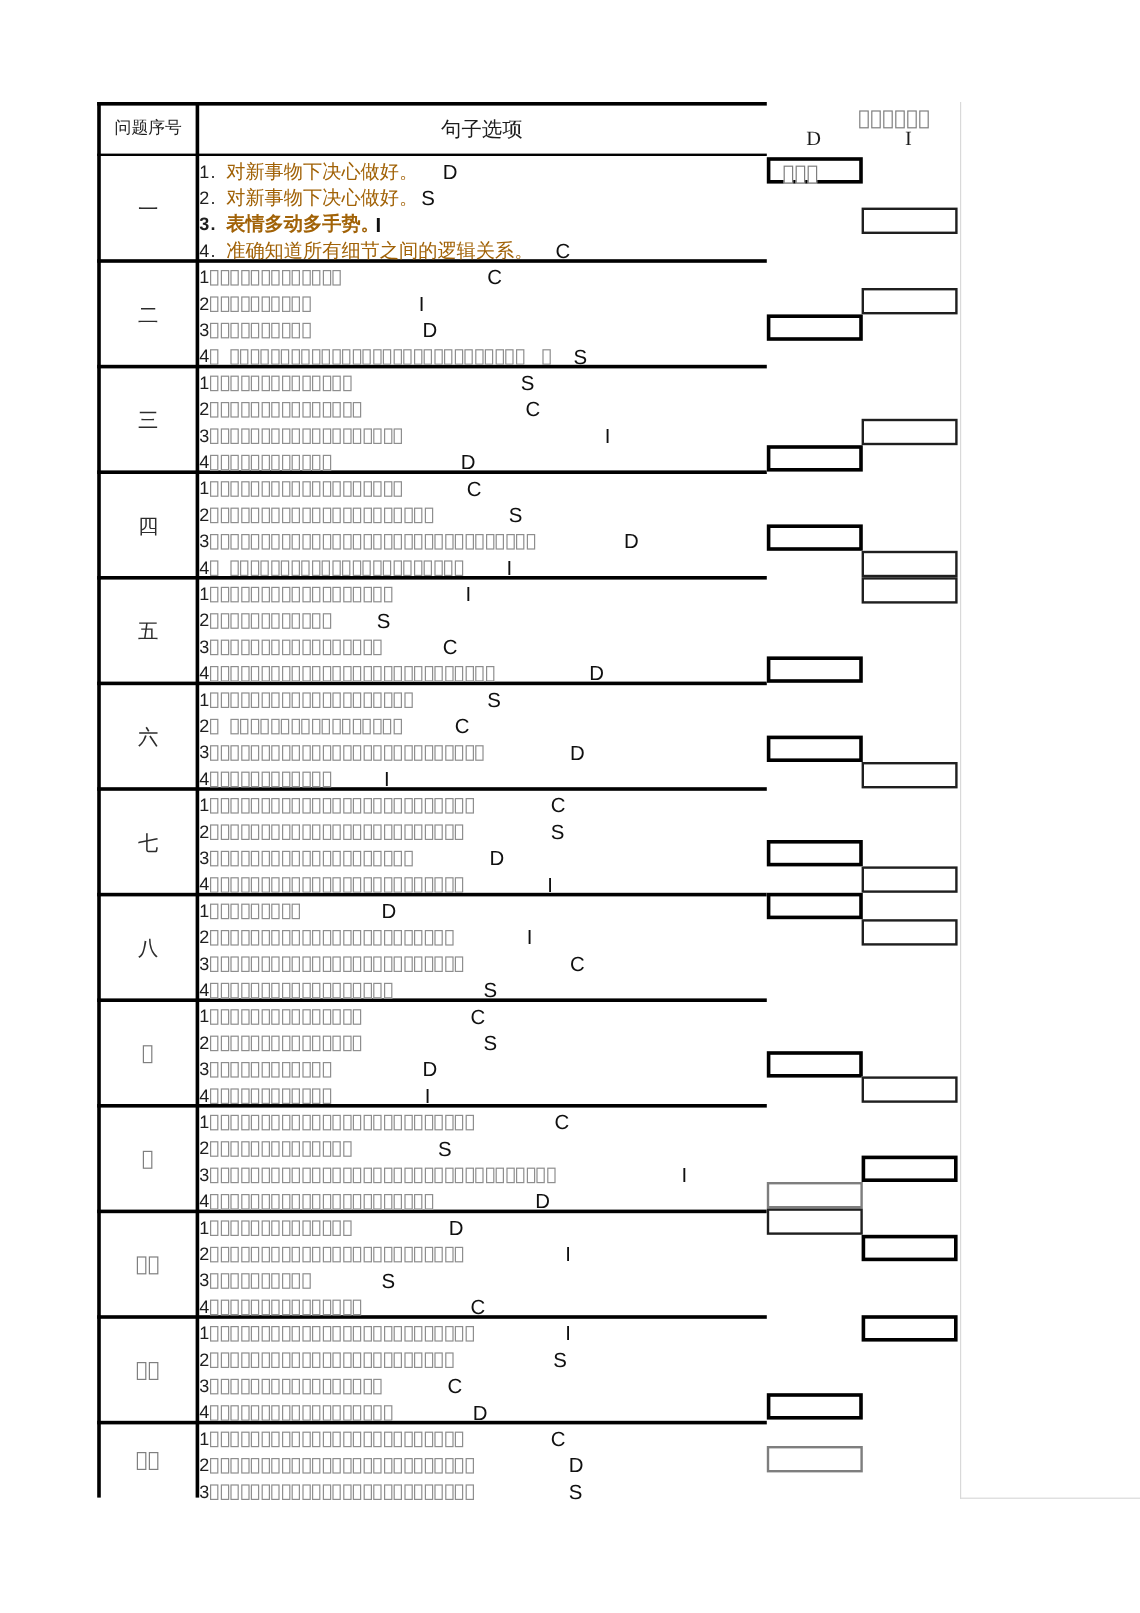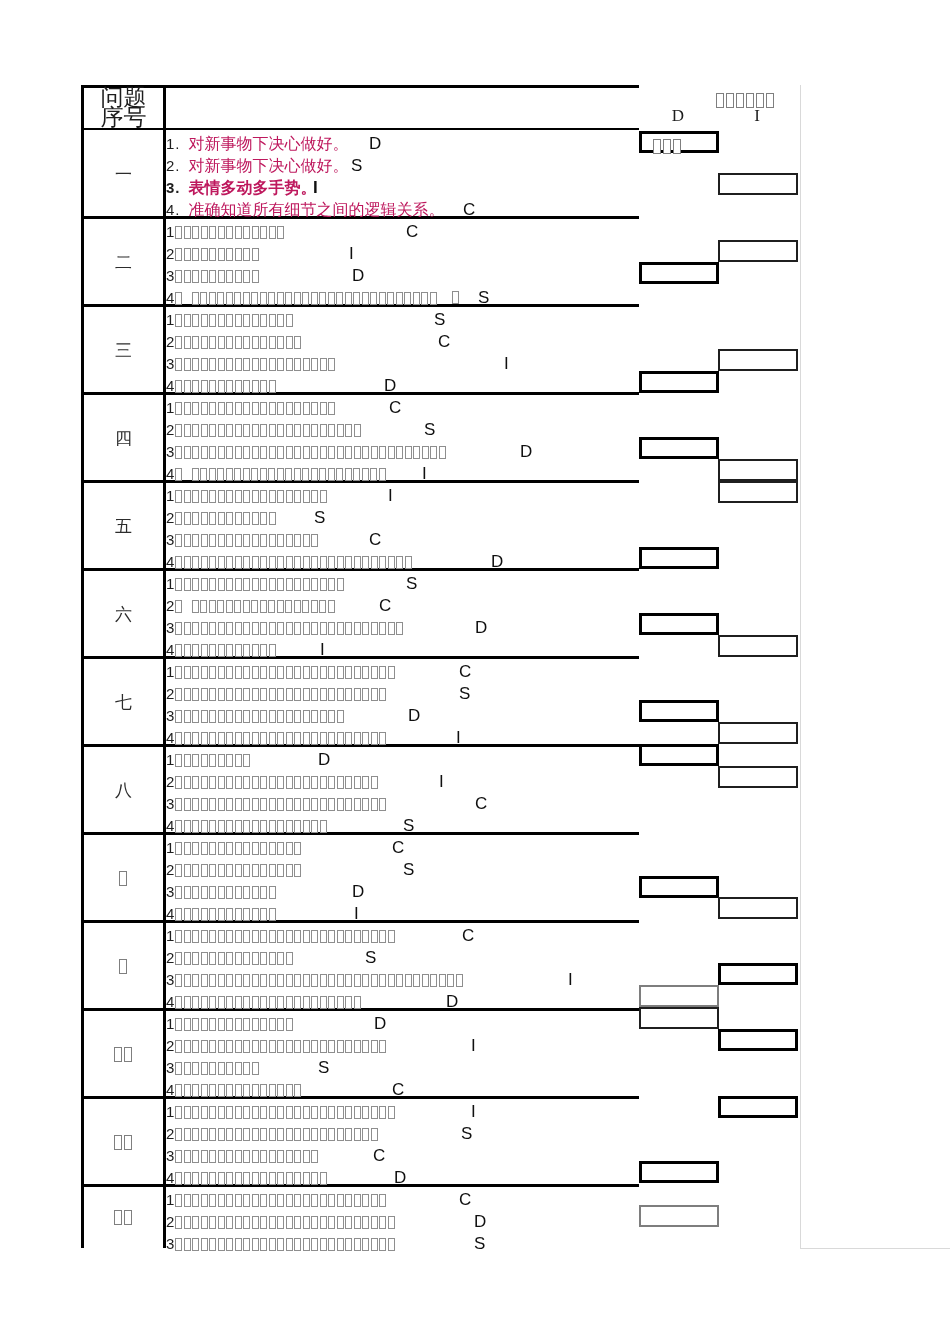--- a/index.html
+++ b/index.html
@@ -6,43 +6,43 @@
   #page{
     position:relative;width:950px;height:1344px;background:#ffffff;
     font-family:"Liberation Sans",sans-serif;overflow:hidden;
   }
   
   .vline,.hline{position:absolute;background:#000;}
   .faint{position:absolute;background:#d9d9d9;}
   
   .hdr-col1{
     position:absolute;left:84px;top:85px;width:79px;height:45px;
-    display:flex;flex-direction:column;align-items:center;justify-content:center;
-    font-family:"Liberation Serif",serif;font-size:23px;line-height:20px;color:#1d1d1d;
+    display:flex;align-items:center;justify-content:center;
+    font-family:"Liberation Serif",serif;font-size:14px;line-height:20px;color:#1d1d1d;
   }
   .hdr-col2{
     position:absolute;left:166px;top:85px;width:471px;height:45px;
     display:flex;align-items:center;justify-content:center;
     font-family:"Liberation Serif",serif;font-size:17px;color:#1d1d1d;
   }
   .score-hdr-tofu{position:absolute;left:716px;top:91px;height:15px;}
   .score-hdr-letter{
     position:absolute;top:106px;width:44px;height:20px;text-align:center;
     font-family:"Liberation Serif",serif;font-size:17px;color:#1d1d1d;
   }
   
   .row-label{
     position:absolute;left:84px;width:79px;
     display:flex;align-items:center;justify-content:center;
     font-family:"Liberation Serif",serif;font-size:17px;color:#2c2c2c;
   }
   
   .opt-line{position:absolute;left:166px;width:471px;height:22px;line-height:22px;white-space:nowrap;}
   .opt-num{font-size:15px;color:#1f1f1f;letter-spacing:1px;}
-  .opt-text{font-family:"Liberation Serif",serif;font-size:16px;color:#be185d;}
+  .opt-text{font-family:"Liberation Serif",serif;font-size:16px;color:#a16207;}
   .opt-letter{
     position:absolute;top:0;font-size:17px;line-height:22px;color:#101010;
     font-family:"Liberation Sans",sans-serif;
   }
   
   .tofu{
     display:inline-block;width:5px;height:11px;border:1px solid #8e8e8e;
     margin-right:1.5px;vertical-align:middle;background:#fff;
   }
   .tofu.big{width:6px;height:13px;margin-right:2px;border-color:#7f7f7f;}
@@ -61,20 +61,23 @@
 <div id="page">
 
   <div class="hline" style="left:81px;top:85px;width:558px;height:3px;"></div>
   <div class="hline" style="left:81px;top:128px;width:558px;height:2px;"></div>
   <div class="vline" style="left:81px;top:85px;width:3px;height:1163px;"></div>
   <div class="vline" style="left:163px;top:85px;width:3px;height:1163px;"></div>
 
   <div class="hdr-col1">
     <span>问题</span>
     <span>序号</span>
+  </div>
+  <div class="hdr-col2">
+    <span>句子选项</span>
   </div>
 
   <div class="score-hdr-tofu" id="score-hdr-tofu"><span class="tofu big"></span><span class="tofu big"></span><span class="tofu big"></span><span class="tofu big"></span><span class="tofu big"></span><span class="tofu big"></span></div>
   <div class="score-hdr-letter" style="left:656px;">D</div>
   <div class="score-hdr-letter" style="left:735px;">I</div>
 
   <div id="rows-root">
       <div class="hline" style="left: 81px; top: 216px; width: 558px; height: 2.5px;"></div>
       <div class="row-label" style="top: 130px; height: 88px;">一</div>
       <div class="opt-line" style="top: 133px;"><span class="opt-num">1.</span><span class="sp"></span><span class="opt-text">对新事物下决心做好。</span><span class="opt-letter" style="left: 203px;">D</span></div>

